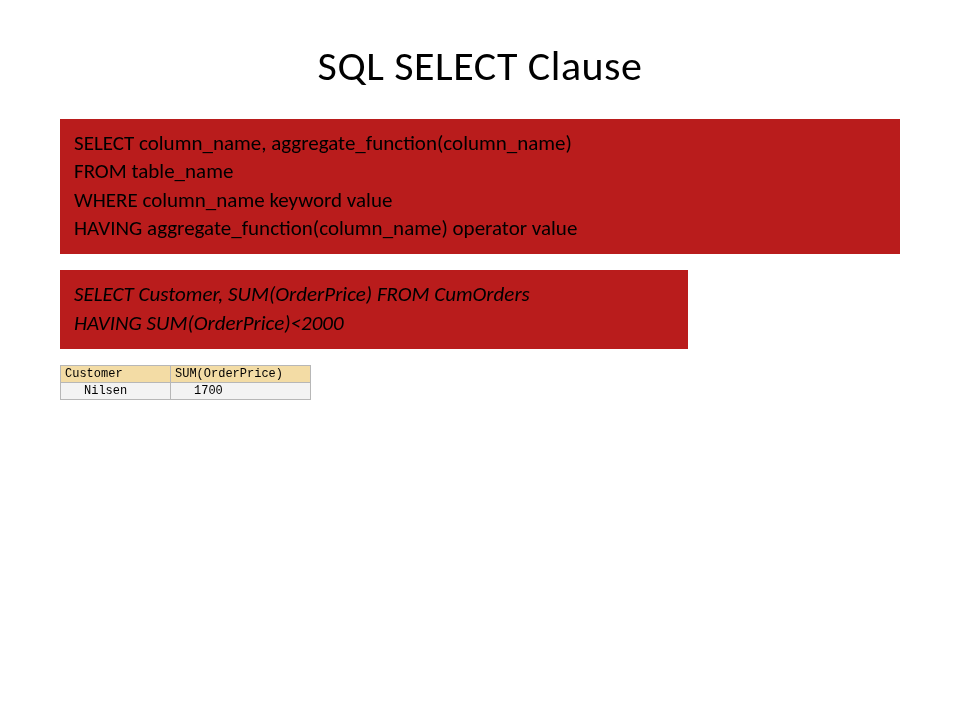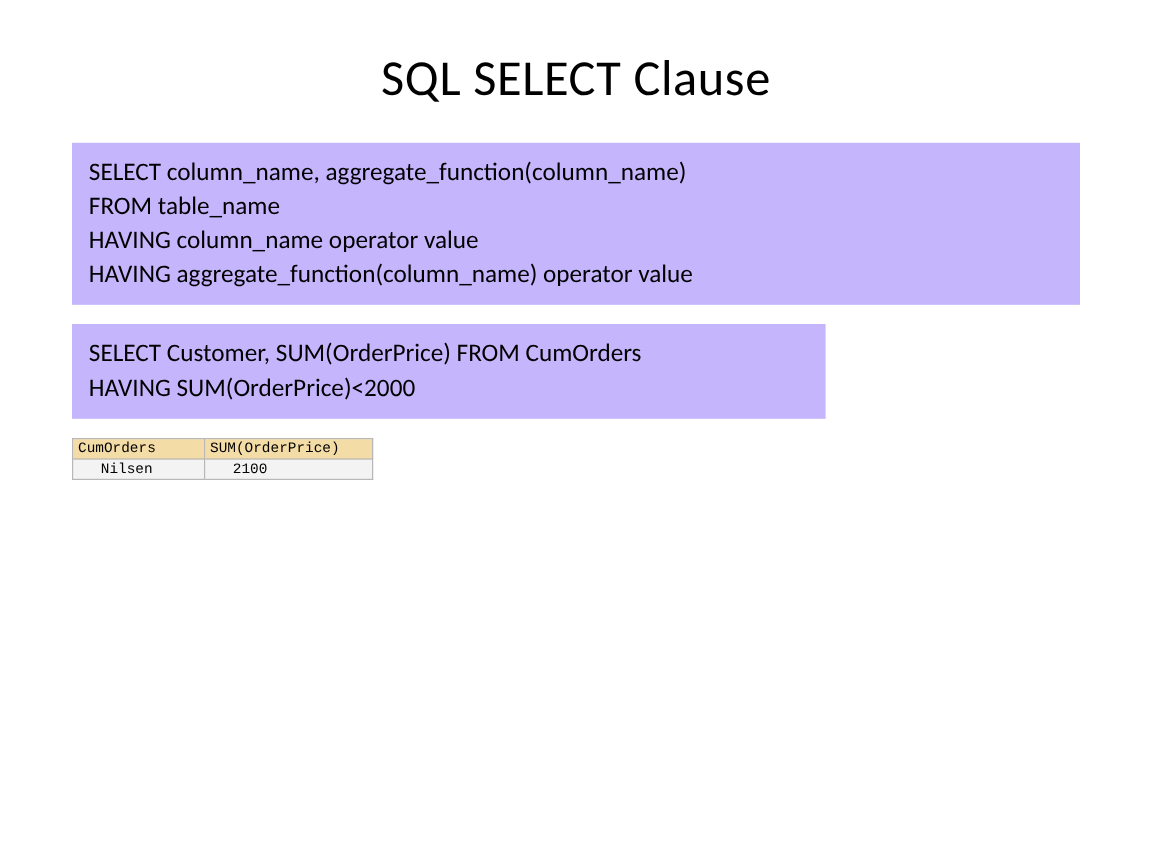--- a/index.html
+++ b/index.html
@@ -28,32 +28,33 @@
   ul.bullets {
     margin: 0 0 20px 0;
     padding-left: 28px;
   }
   ul.bullets li {
     font-size: 25px;
     line-height: 1.25;
     margin-bottom: 6px;
   }
   .codebox {
-    background: #c4b5fd;
+    background: #b91c1c;
     padding: 10px 14px 12px 14px;
     margin: 12px 0 16px 0;
     font-size: 21px;
     line-height: 1.35;
     font-family: Calibri, "Segoe UI", Arial, sans-serif;
   }
   .codebox .line {
     white-space: pre-wrap;
   }
   .codebox.example {
     width: 600px;
+    font-style: italic;
   }
   .result-table {
     border-collapse: collapse;
     font-family: "Courier New", monospace;
     font-size: 12px;
     margin-top: 2px;
   }
   .result-table th, .result-table td {
     border: 1px solid #b7b7b7;
     padding: 1px 6px 1px 4px;
@@ -76,35 +77,35 @@
 <body>
 
 <div class="slide">
 
   <div class="title">SQL SELECT Clause</div>
 
 
   <div class="codebox">
     <div class="line">SELECT column_name, aggregate_function(column_name)</div>
     <div class="line">FROM table_name</div>
-    <div class="line">HAVING column_name operator value</div>
+    <div class="line">WHERE column_name keyword value</div>
     <div class="line">HAVING aggregate_function(column_name) operator value</div>
   </div>
 
   <div class="codebox example">
     <div class="line">SELECT Customer, SUM(OrderPrice) FROM CumOrders</div>
     <div class="line">HAVING SUM(OrderPrice)&lt;2000</div>
   </div>
 
   <table class="result-table">
     <tbody>
         <tr>
-      <th>CumOrders</th>
+      <th>Customer</th>
       <th>SUM(OrderPrice)</th>
     </tr>
     <tr>
       <td>Nilsen</td>
-      <td>2100</td>
+      <td>1700</td>
     </tr>
   </tbody>
     </table>
 
 </div>
 
 </body></html>

